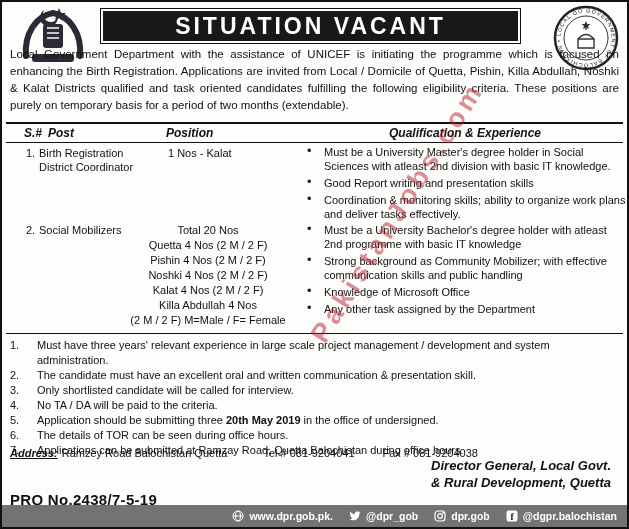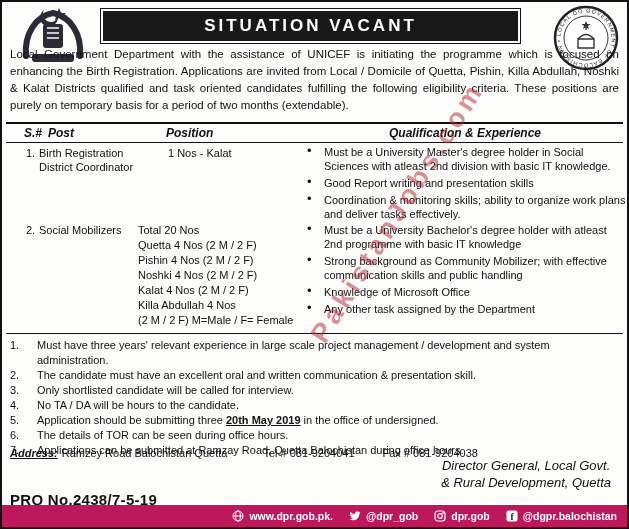--- a/index.html
+++ b/index.html
@@ -7,21 +7,21 @@
     position:relative;width:629px;height:529px;background:#fdfdfb;
     font-family:"Liberation Sans", sans-serif;color:#111;overflow:hidden;
     box-sizing:border-box;border:2px solid #111;
   }
   
   .title-bar{
     position:absolute;left:98px;right:106px;top:6px;height:30px;
     border:1px solid #111;background:#181818;background-clip:content-box;padding:2px;
     display:flex;align-items:center;justify-content:center;
   }
-  .title-bar span{color:#fff;font-weight:bold;font-size:17px;letter-spacing:3px;}
+  .title-bar span{color:#fff;font-weight:bold;font-size:23px;letter-spacing:3px;}
   .logo-left{position:absolute;left:12px;top:2px;width:78px;height:62px;}
   .logo-right{position:absolute;right:6px;top:2px;width:70px;height:68px;}
   
   .intro{
     position:absolute;left:8px;right:8px;top:44px;margin:0;
     font-size:11.5px;line-height:17px;text-align:justify;
   }
   
   .thead{
     position:absolute;left:4px;right:4px;top:120px;height:18px;
@@ -33,48 +33,48 @@
   .th-post{left:42px;}
   .th-pos{left:160px;}
   .th-qual{left:296px;width:326px;text-align:center;}
   
   .cell{position:absolute;font-size:11px;line-height:14px;}
   .r1-sno{left:24px;top:144px;}
   .r1-post{left:37px;top:144px;width:118px;}
   .r1-pos{left:166px;top:144px;text-align:center;}
   .r2-sno{left:24px;top:221px;}
   .r2-post{left:37px;top:221px;width:110px;}
-  .r2-pos{left:136px;top:221px;width:164px;line-height:15px;}
+  .r2-pos{left:124px;top:221px;width:164px;text-align:center;line-height:15px;}
   .r1-qual{left:298px;top:143px;width:326px;}
   .r2-qual{left:298px;top:221px;width:326px;}
   .qb{position:relative;padding-left:24px;margin-bottom:3px;}
   .qb::before{content:"\2022";position:absolute;left:7px;top:-1px;font-size:13px;}
   
   .rule{position:absolute;left:4px;right:4px;top:331px;border-top:1.5px solid #111;}
   
   .conds{position:absolute;left:8px;right:8px;top:336px;font-size:11px;line-height:15px;}
   .cond{display:flex;}
   .cond .num{width:27px;flex:0 0 27px;}
   .cond .txt{flex:1;}
-  .u{font-weight:bold;text-decoration:underline;}
+  .u{font-weight:bold;}
   
   .address-line{position:absolute;left:8px;top:445px;font-size:11px;white-space:nowrap;}
   .address-label{font-weight:bold;font-style:italic;text-decoration:underline;margin-right:4px;}
   .tel{margin-left:36px;}
   .fax{margin-left:28px;}
   
   .signature{
     position:absolute;right:16px;top:455px;text-align:center;
-    font-weight:normal;font-style:italic;font-size:13px;line-height:17px;
+    font-weight:bold;font-style:italic;font-size:13px;line-height:17px;
   }
   
   .prq{position:absolute;left:8px;top:489px;font-weight:bold;font-size:15px;letter-spacing:.3px;}
   
   .footer{
-    position:absolute;left:0;right:0;bottom:0;height:22px;background:#be185d;
+    position:absolute;left:0;right:0;bottom:0;height:22px;background:#737373;
     display:flex;align-items:center;justify-content:flex-end;gap:16px;
     padding-right:10px;color:#fff;font-size:10.5px;font-weight:bold;
   }
   .f-item{display:flex;align-items:center;gap:5px;}
   .f-item svg{display:block;}
   
   .watermark{
     position:absolute;left:245px;top:195px;white-space:nowrap;
     transform:rotate(-58deg);transform-origin:center;
     color:rgba(190,30,45,.5);font-size:27px;font-weight:bold;letter-spacing:4px;
@@ -170,21 +170,21 @@
     <div class="cond">
       <span class="num">2.</span>
       <span class="txt">The candidate must have an excellent oral and written communication &amp; presentation skill.</span>
     </div>
     <div class="cond">
       <span class="num">3.</span>
       <span class="txt">Only shortlisted candidate will be called for interview.</span>
     </div>
     <div class="cond">
       <span class="num">4.</span>
-      <span class="txt">No TA / DA will be hours to the candidate.</span>
+      <span class="txt">No TA / DA will be paid to the criteria.</span>
     </div>
     <div class="cond">
       <span class="num">5.</span>
       <span class="txt"><span>Application should be submitting three </span><span class="u">20th May 2019</span><span> in the office of undersigned.</span></span>
     </div>
     <div class="cond">
       <span class="num">6.</span>
       <span class="txt">The details of TOR can be seen during office hours.</span>
     </div>
     <div class="cond">

